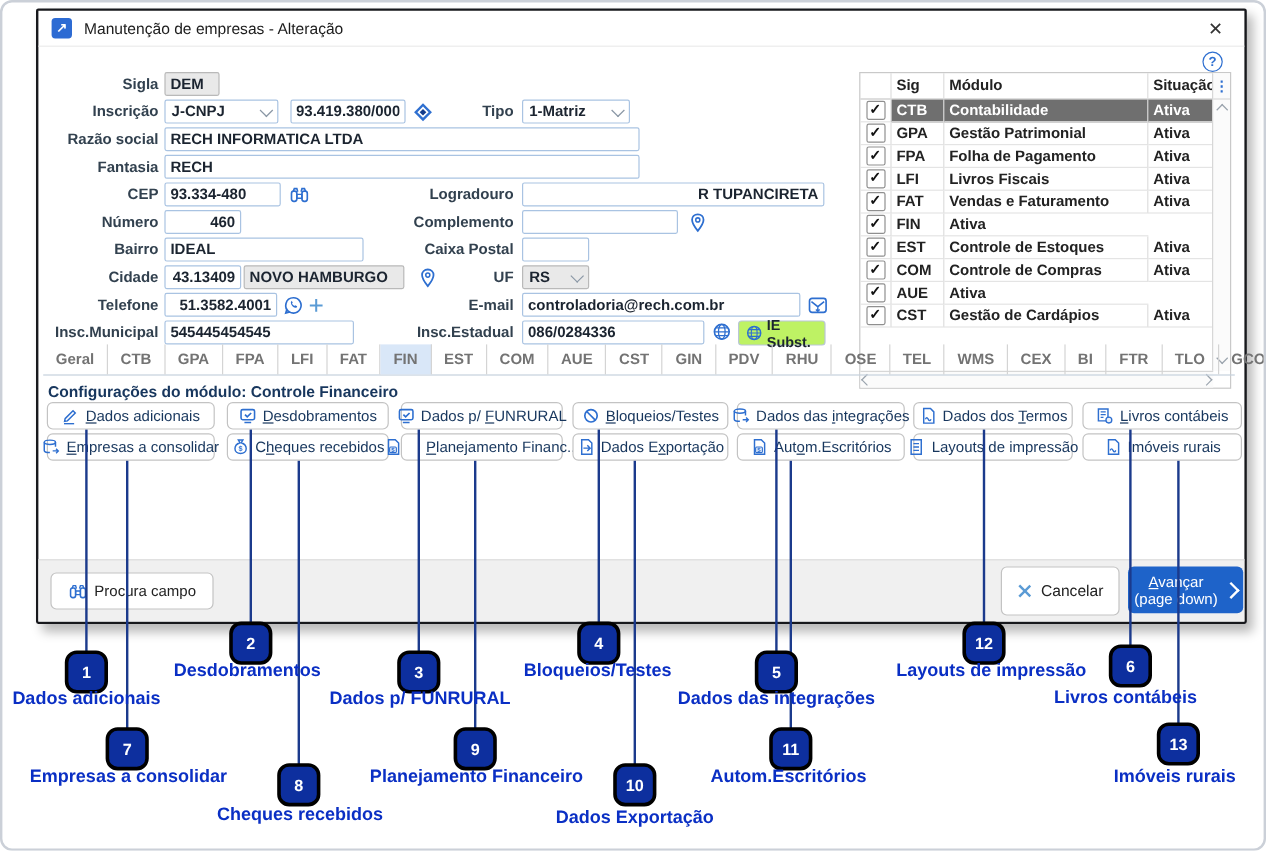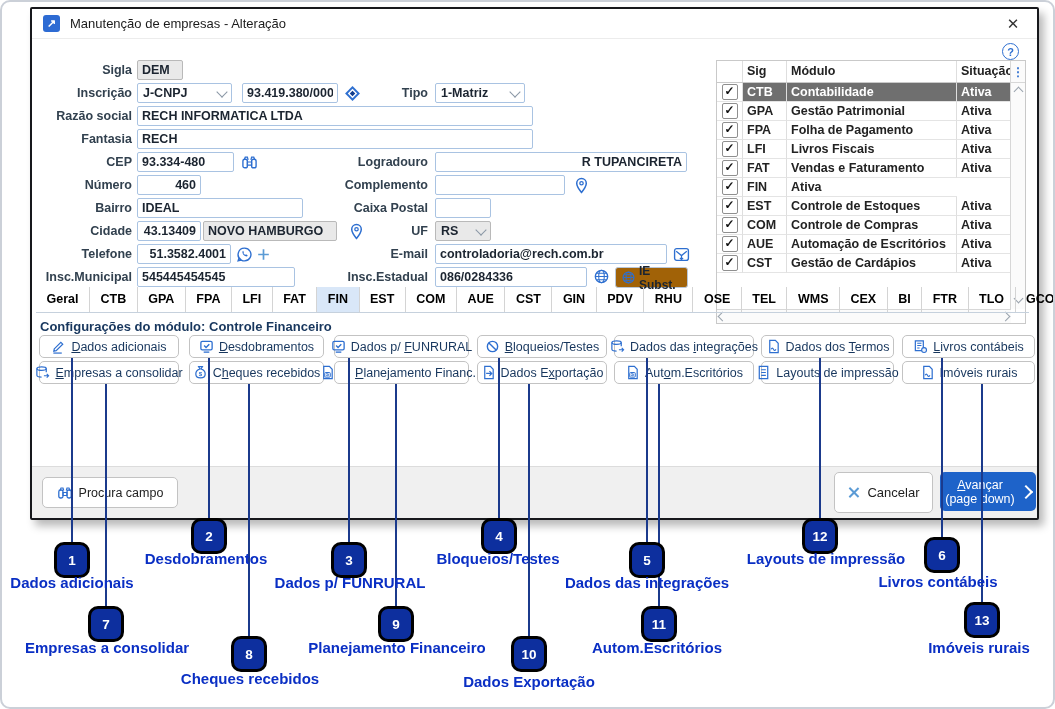--- a/index.html
+++ b/index.html
@@ -13,37 +13,37 @@
   #helpbtn{position:absolute;right:18px;top:34px;width:17px;height:17px;border:1.4px solid #2e6fd0;border-radius:50%;color:#2e6fd0;font-size:11px;font-weight:bold;display:flex;align-items:center;justify-content:center;box-sizing:border-box;}
   .lbl{position:absolute;height:20px;line-height:20px;text-align:right;font-weight:bold;font-size:12.5px;color:#32414f;white-space:nowrap;}
   .fld{position:absolute;height:20px;border:1px solid #a9c3e2;background:#fff;font-family:"Liberation Sans",sans-serif;font-weight:bold;font-size:12.5px;color:#1b2430;padding:0 4px;box-sizing:border-box;border-radius:2px;}
   input.fld{outline:none;}
   .fld.ro{background:#e9e9e9;border-color:#b9b9b9;}
   .fld.ralign{text-align:right;}
   .sel{display:flex;align-items:center;justify-content:space-between;padding:0 5px;line-height:18px;}
   .chev{width:7px;height:7px;border-right:1.6px solid #8a97a5;border-bottom:1.6px solid #8a97a5;transform:rotate(45deg);margin-top:-3px;flex:none;}
   .icn{position:absolute;width:18px;height:18px;display:flex;align-items:center;justify-content:center;}
   .icn svg{width:17px;height:17px;}
-  .minibtn{position:absolute;height:21px;border:1px solid #b9c6d8;border-radius:3px;background:#a16207;display:flex;align-items:center;gap:3px;padding:0 5px;font-size:12px;font-weight:bold;color:#1b2430;box-sizing:border-box;}
+  .minibtn{position:absolute;height:21px;border:1px solid #b9c6d8;border-radius:3px;background:#bef264;display:flex;align-items:center;gap:3px;padding:0 5px;font-size:12px;font-weight:bold;color:#1b2430;box-sizing:border-box;}
   .minibtn svg{width:15px;height:15px;}
   
   #modtable{position:absolute;left:684px;top:51px;width:310px;height:264px;border:1px solid #c9c9c9;box-sizing:border-box;background:#fff;font-size:12.5px;}
   .trow{display:grid;grid-template-columns:26px 44px 170px 54px;height:19px;line-height:19px;}
   .trow.head{height:21px;line-height:21px;font-weight:bold;color:#111;border-bottom:1px solid #c9c9c9;}
   .tcell{padding:0 4px;border-right:1px solid #dedede;white-space:nowrap;overflow:hidden;font-weight:bold;color:#222;box-sizing:border-box;}
   .trow:not(.head) .tcell{border-bottom:1px solid #e4e4e4;}
   .trow.selected .tcell.hl{background:#6f6f6f;color:#fff;}
   .cbcell{display:flex;align-items:center;justify-content:center;border-right:1px solid #dedede;border-bottom:1px solid #e4e4e4;}
   .cb{width:14px;height:14px;border:1px solid #8f8f8f;background:#fff;font-size:12px;line-height:13px;text-align:center;color:#111;font-weight:bold;border-radius:2px;}
   #vscroll{position:absolute;right:0;top:0;bottom:14px;width:14px;border-left:1px solid #d7d7d7;background:#fbfbfb;}
   #hscroll{position:absolute;left:0;right:14px;bottom:0;height:14px;border-top:1px solid #d7d7d7;background:#fbfbfb;display:flex;justify-content:space-between;align-items:center;padding:0 2px;box-sizing:border-box;}
   .sarrow{width:6px;height:6px;border-right:1.4px solid #9aa3ad;border-bottom:1.4px solid #9aa3ad;}
   
   #tabbar{position:absolute;left:4px;top:278px;right:8px;height:25px;display:flex;border-bottom:1px solid #c6d1dd;}
-  .tab{padding:0 10.5px;font-size:12.5px;font-weight:bold;color:#000000;line-height:25px;border-right:1px solid #d4d4d4;white-space:nowrap;cursor:pointer;}
+  .tab{padding:0 10.5px;font-size:12.5px;font-weight:bold;color:#737373;line-height:25px;border-right:1px solid #d4d4d4;white-space:nowrap;cursor:pointer;}
   .tab.active{background:#d9e7f8;}
   #sectitle{position:absolute;left:8px;top:310px;font-size:13px;font-weight:bold;color:#17365d;}
   .cfgbtn{position:absolute;height:23px;border:1px solid #c3c3c3;border-radius:5px;background:#fff;display:flex;align-items:center;justify-content:center;gap:5px;font-size:12.5px;color:#17365d;box-sizing:border-box;cursor:pointer;white-space:nowrap;}
   .cfgbtn svg{width:15px;height:15px;flex:none;}
   
   #footer{position:absolute;left:0;right:0;bottom:0;height:51px;background:#f0f0f0;border-top:1px solid #dcdcdc;}
   #procura{position:absolute;left:10px;top:10px;width:134px;height:29px;border:1px solid #c3c3c3;border-radius:5px;background:#fff;display:flex;align-items:center;justify-content:center;gap:6px;font-size:12.5px;color:#222;cursor:pointer;}
   #procura svg{width:16px;height:16px;}
   #cancelar{position:absolute;left:802px;top:5px;width:97px;height:39px;border:1px solid #c3c3c3;border-radius:5px;background:#fff;display:flex;align-items:center;justify-content:center;gap:7px;font-size:13px;color:#222;cursor:pointer;}
   #avancar{position:absolute;left:908px;top:5px;width:96px;height:39px;border-radius:5px;background:#1e63c9;color:#fff;display:flex;align-items:center;justify-content:center;gap:6px;font-size:12.5px;cursor:pointer;}
@@ -256,21 +256,20 @@
             </div>
             <div class="tcell hl">COM</div>
             <div class="tcell hl">Controle de Compras</div>
             <div class="tcell hl" style="border-right:none">Ativa</div>
           </div>
           <div class="trow">
             <div class="cbcell">
               <span class="cb">✓</span>
             </div>
             <div class="tcell hl">AUE</div>
-            <div class="tcell hl">Automação de Escritórios</div>
             <div class="tcell hl" style="border-right:none">Ativa</div>
           </div>
           <div class="trow">
             <div class="cbcell">
               <span class="cb">✓</span>
             </div>
             <div class="tcell hl">CST</div>
             <div class="tcell hl">Gestão de Cardápios</div>
             <div class="tcell hl" style="border-right:none">Ativa</div>
           </div>

